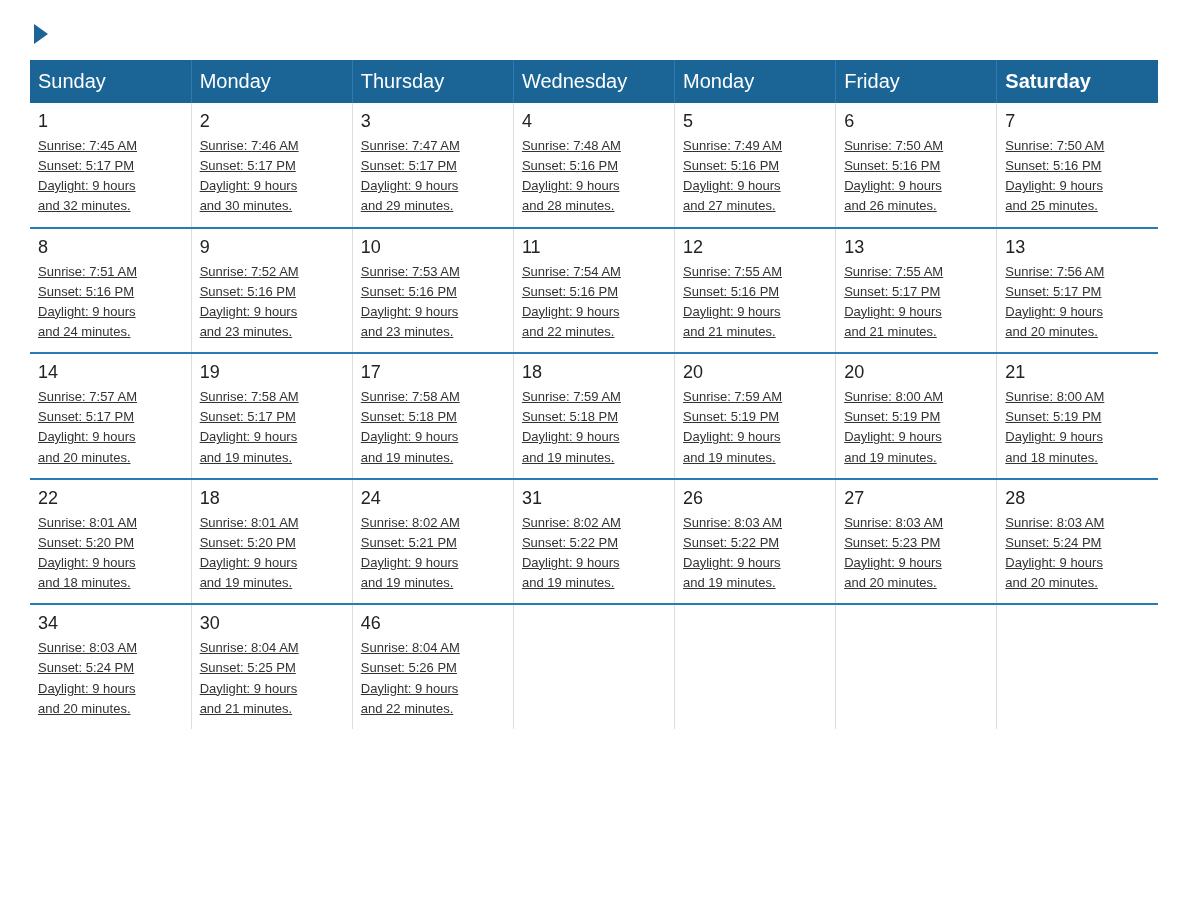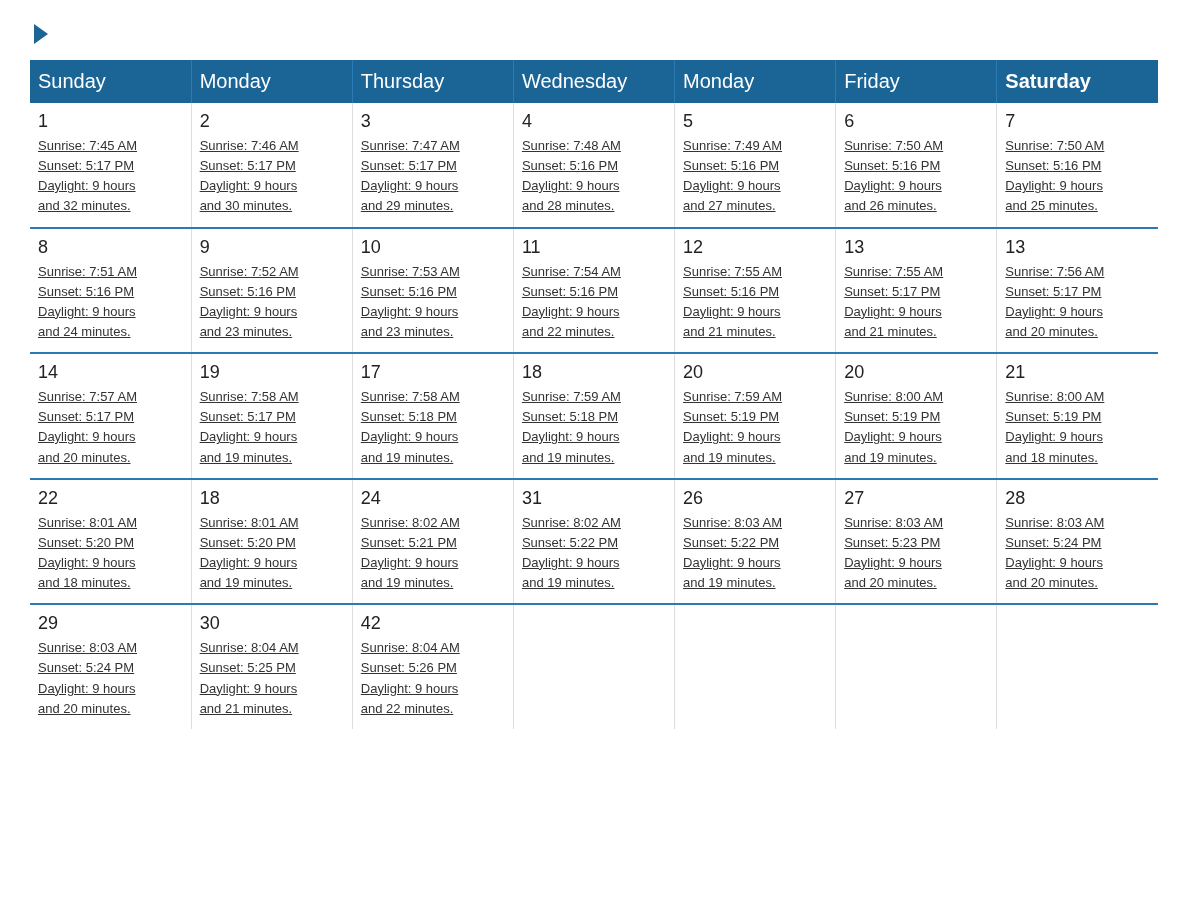--- a/index.html
+++ b/index.html
@@ -260,29 +260,29 @@
           <span class="day-number">27</span>
 <div class="day-info">Sunrise: 8:03 AM<br>Sunset: 5:23 PM<br>Daylight: 9 hours<br>and 20 minutes.</div>
         </td>
         <td>
           <span class="day-number">28</span>
 <div class="day-info">Sunrise: 8:03 AM<br>Sunset: 5:24 PM<br>Daylight: 9 hours<br>and 20 minutes.</div>
         </td>
       </tr>
       <tr>
         <td>
-          <span class="day-number">29</span>
+          <span class="day-number">34</span>
 <div class="day-info">Sunrise: 8:03 AM<br>Sunset: 5:24 PM<br>Daylight: 9 hours<br>and 20 minutes.</div>
         </td>
         <td>
           <span class="day-number">30</span>
 <div class="day-info">Sunrise: 8:04 AM<br>Sunset: 5:25 PM<br>Daylight: 9 hours<br>and 21 minutes.</div>
         </td>
         <td>
-          <span class="day-number">42</span>
+          <span class="day-number">46</span>
 <div class="day-info">Sunrise: 8:04 AM<br>Sunset: 5:26 PM<br>Daylight: 9 hours<br>and 22 minutes.</div>
         </td>
         <td class="empty-cell"></td>
         <td class="empty-cell"></td>
         <td class="empty-cell"></td>
         <td class="empty-cell"></td>
       </tr>
     </tbody>
 </table>
 

